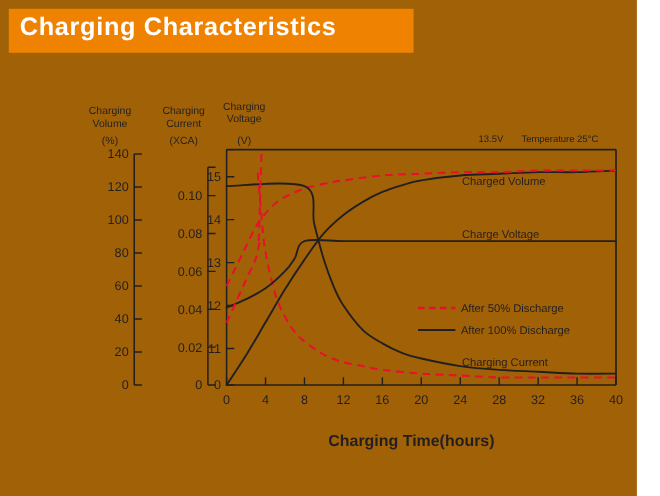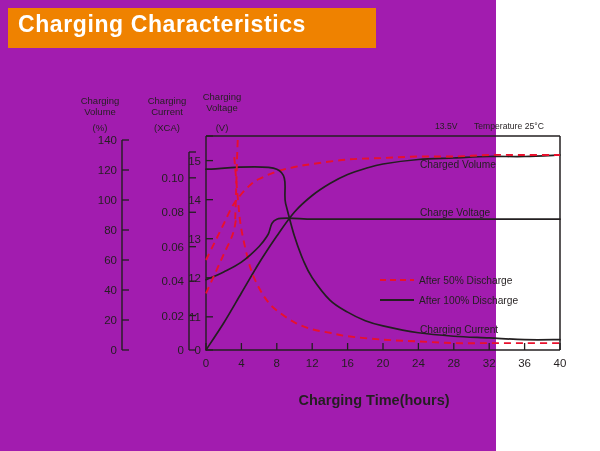--- a/index.html
+++ b/index.html
@@ -10,22 +10,22 @@
   body {
     width: 600px;
     height: 451px;
     position: relative;
     font-family: "Liberation Sans", sans-serif;
     overflow: hidden;
   }
   #slide {
     position: absolute;
     left: 0; top: 0;
-    width: 496px; height: 451px;
-    background: #a21caf;
+    width: 579px; height: 451px;
+    background: #a16207;
   }
   #title-bar {
     position: absolute;
     left: 8px;
     top: 8px;
     width: 368px;
     height: 40px;
     background: #ef8200;
   }
   #title-text {

